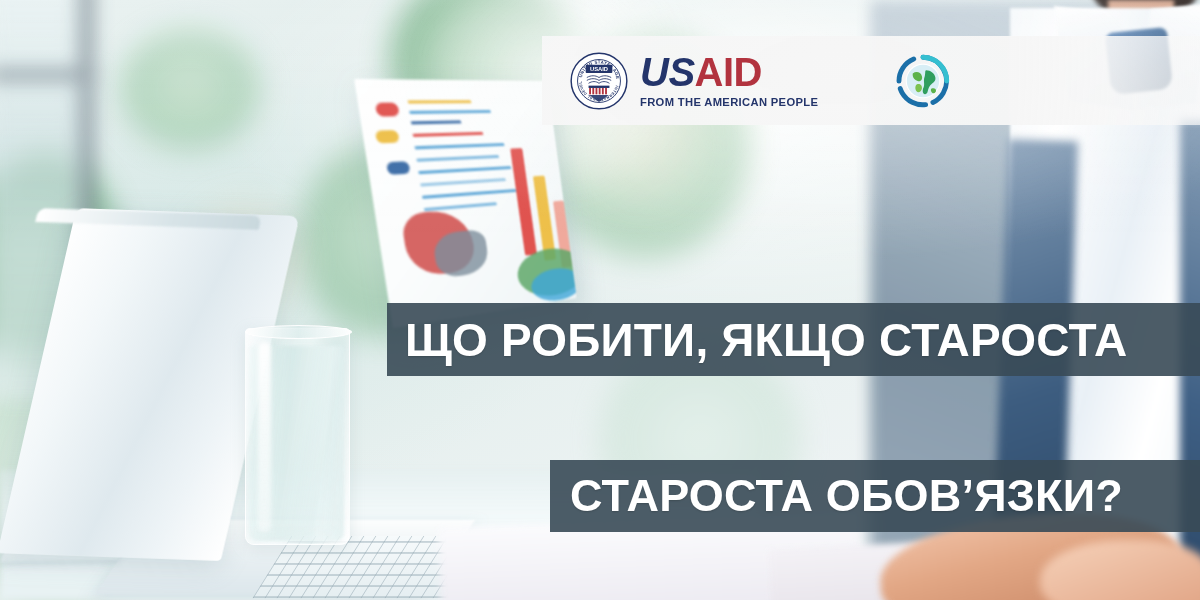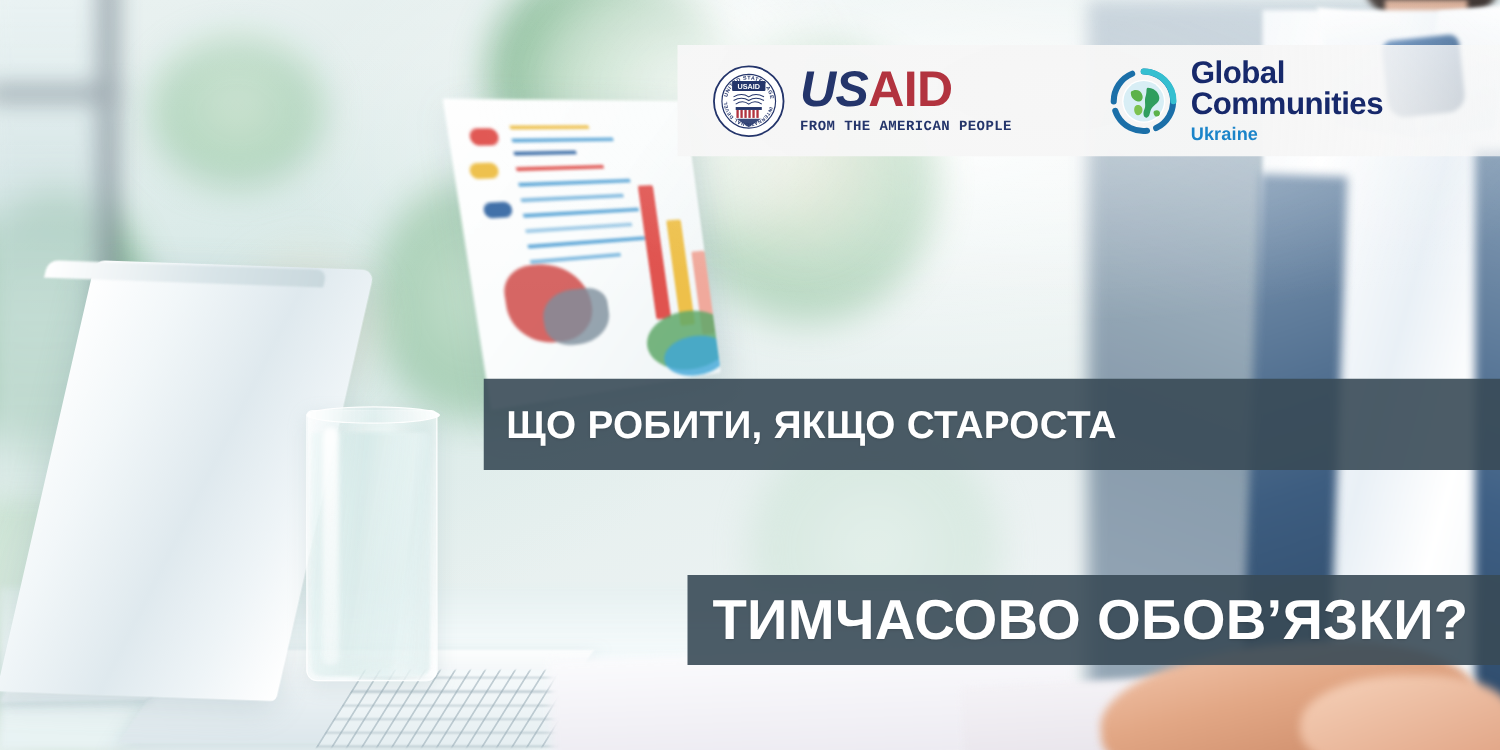--- a/index.html
+++ b/index.html
@@ -359,21 +359,20 @@
   }
   .usaid-us { color: #24356b; font-style: italic; }
   .usaid-aid { color: #b2333f; }
   .usaid-tag {
     font-size: 11.2px;
     font-weight: 700;
     color: #24356b;
     letter-spacing: 0.35px;
     margin-top: 5px;
     white-space: nowrap;
-    font-family: Liberation Mono, monospace;
   }
   .gc-block {
     display: flex;
     align-items: center;
     gap: 11px;
     margin-left: 78px;
   }
   .gc-globe { width: 54px; height: 54px; flex: 0 0 54px; }
   .gc-text { display: flex; flex-direction: column; line-height: 1.0; }
   .gc-name {
@@ -415,21 +414,21 @@
     color: #2f3135;
   }
 
   .bar-2 {
     left: 387px; top: 303px;
     width: 813px; height: 73px;
     background: rgba(56,74,87,0.90);
     padding-left: 18px;
   }
   .bar-2 .hl-text {
-    font-size: 31px;
+    font-size: 46px;
     color: #ffffff;
     text-shadow: 0 1px 2px rgba(0,0,0,.18);
   }
 
   .bar-3 {
     left: 226px; top: 382px;
     width: 974px; height: 71px;
     background: rgba(56,74,87,0.90);
     padding-left: 18px;
   }
@@ -578,32 +577,27 @@
           <path d="M50,6 A44,44 0 1,1 49,6" fill="none" stroke="#1b6fa8" stroke-width="9" stroke-linecap="round" stroke-dasharray="118 14 60 14 52 20"></path>
           <path d="M50,6 A44,44 0 0,1 94,50" fill="none" stroke="#35bfd0" stroke-width="9" stroke-linecap="round"></path>
           <circle cx="50" cy="50" r="32" fill="#ffffff"></circle>
           <circle cx="50" cy="50" r="30" fill="#d8eef5"></circle>
           <path d="M31,36 C38,31 46,34 48,41 C50,48 44,52 40,50 C35,48 30,44 31,36 Z" fill="#5cb24a"></path>
           <path d="M39,56 C44,54 49,58 48,64 C47,70 41,73 38,69 C35,65 35,58 39,56 Z" fill="#7cc24f"></path>
           <path d="M56,30 C64,30 72,36 73,44 C74,52 66,54 62,60 C58,66 60,72 55,74 C50,76 48,68 51,62 C54,56 50,50 53,42 C55,36 53,30 56,30 Z" fill="#2f9e5e"></path>
           <path d="M66,64 C70,62 75,64 74,69 C73,73 68,74 66,71 C64,68 64,65 66,64 Z" fill="#5cb24a"></path>
         </svg>
       </div>
-      <div class="gc-text">
-        <div class="gc-name">Global</div>
-        <div class="gc-name">Communities</div>
-        <div class="gc-country">Ukraine</div>
-      </div>
     </div>
 
   </div>
 
 
   <div class="hl-bar bar-2">
     <div class="hl-text">ЩО РОБИТИ, ЯКЩО СТАРОСТА</div>
   </div>
 
 
   <div class="hl-bar bar-4">
-    <div class="hl-text">ТИМЧАСОВО ОБОВ’ЯЗКИ?</div>
+    <div class="hl-text">СТАРОСТА ОБОВ’ЯЗКИ?</div>
   </div>
 
 </div>
 
 </body></html>

